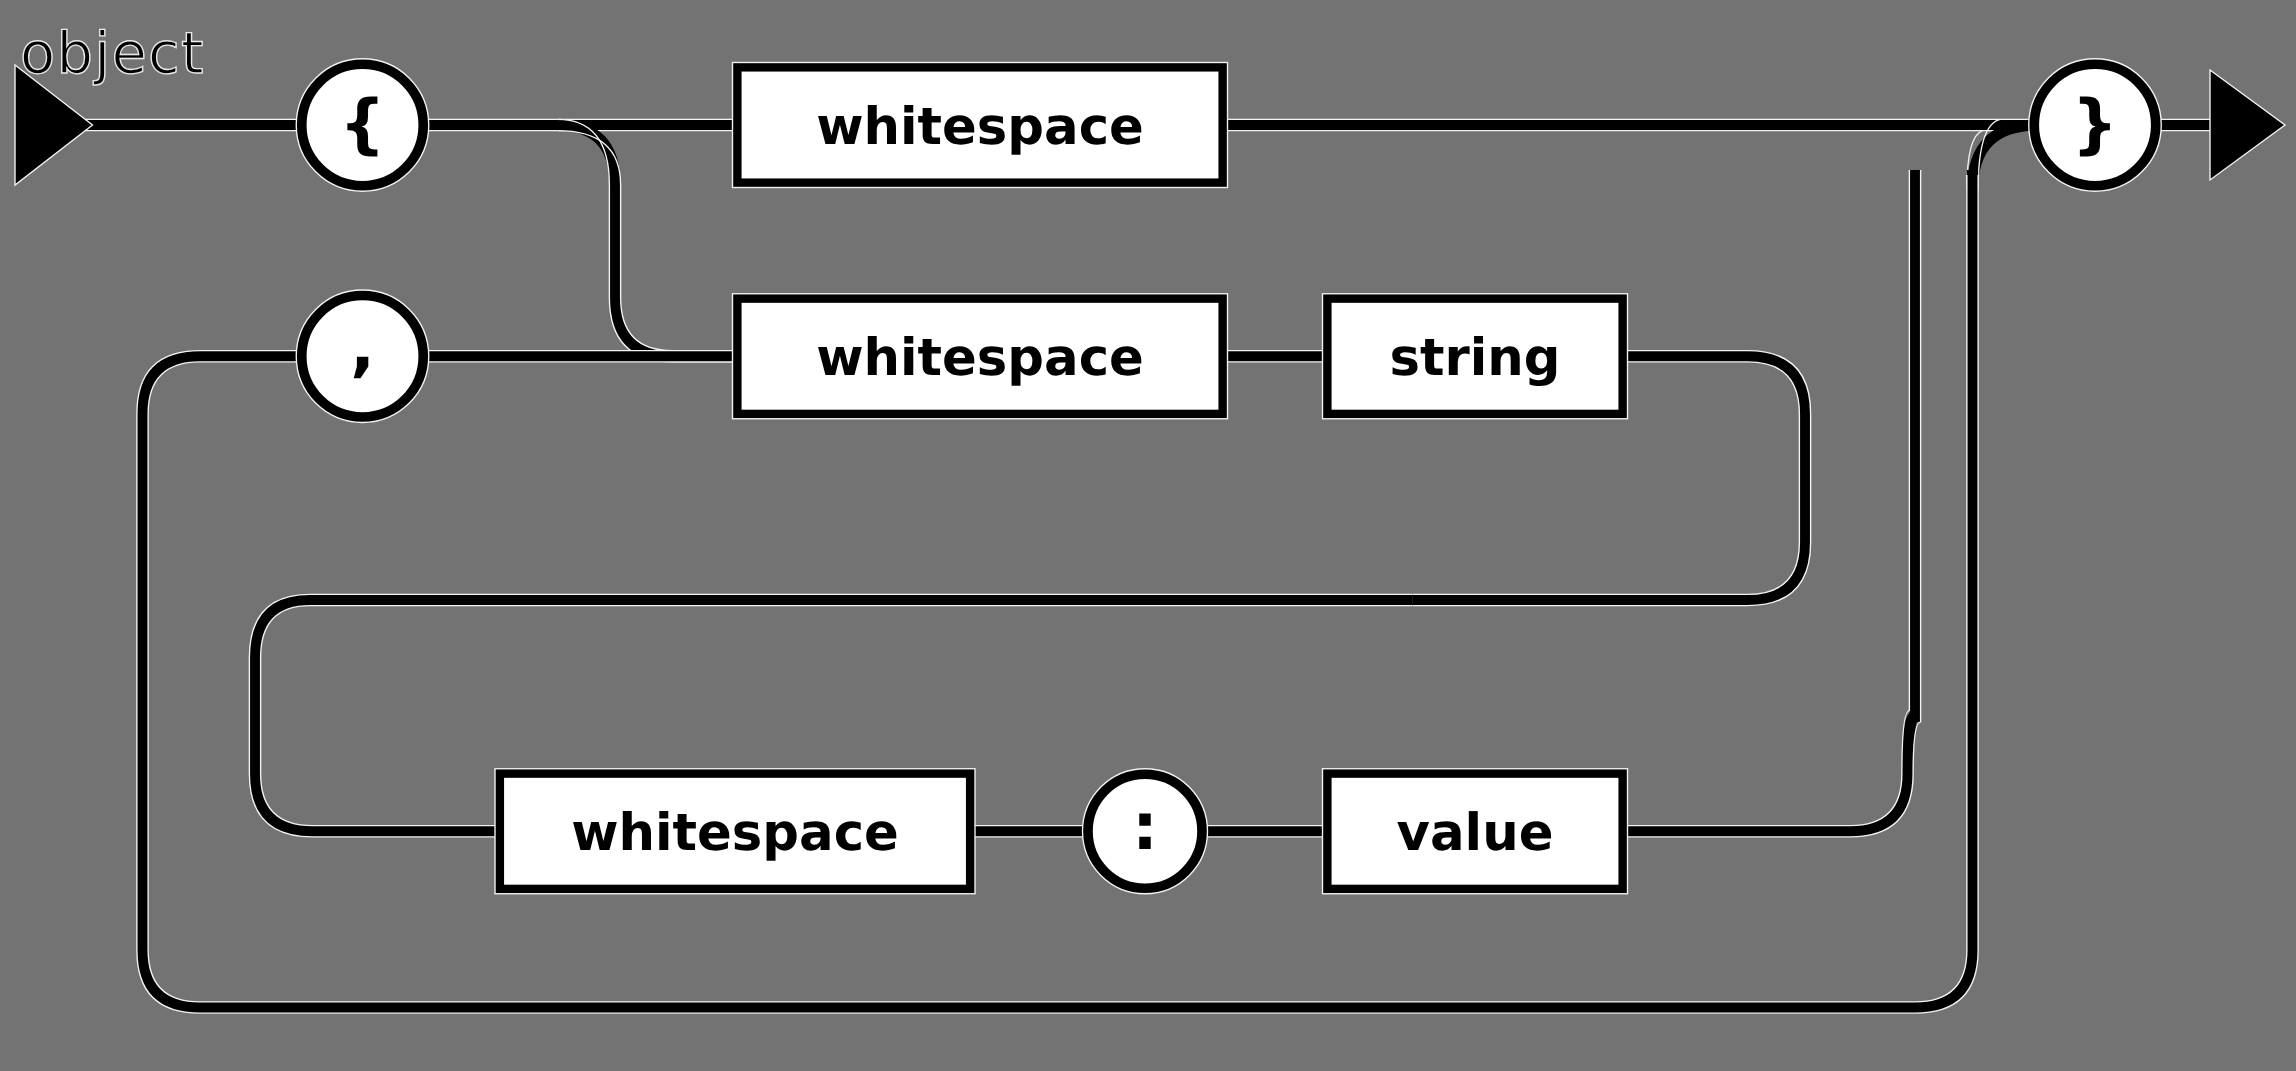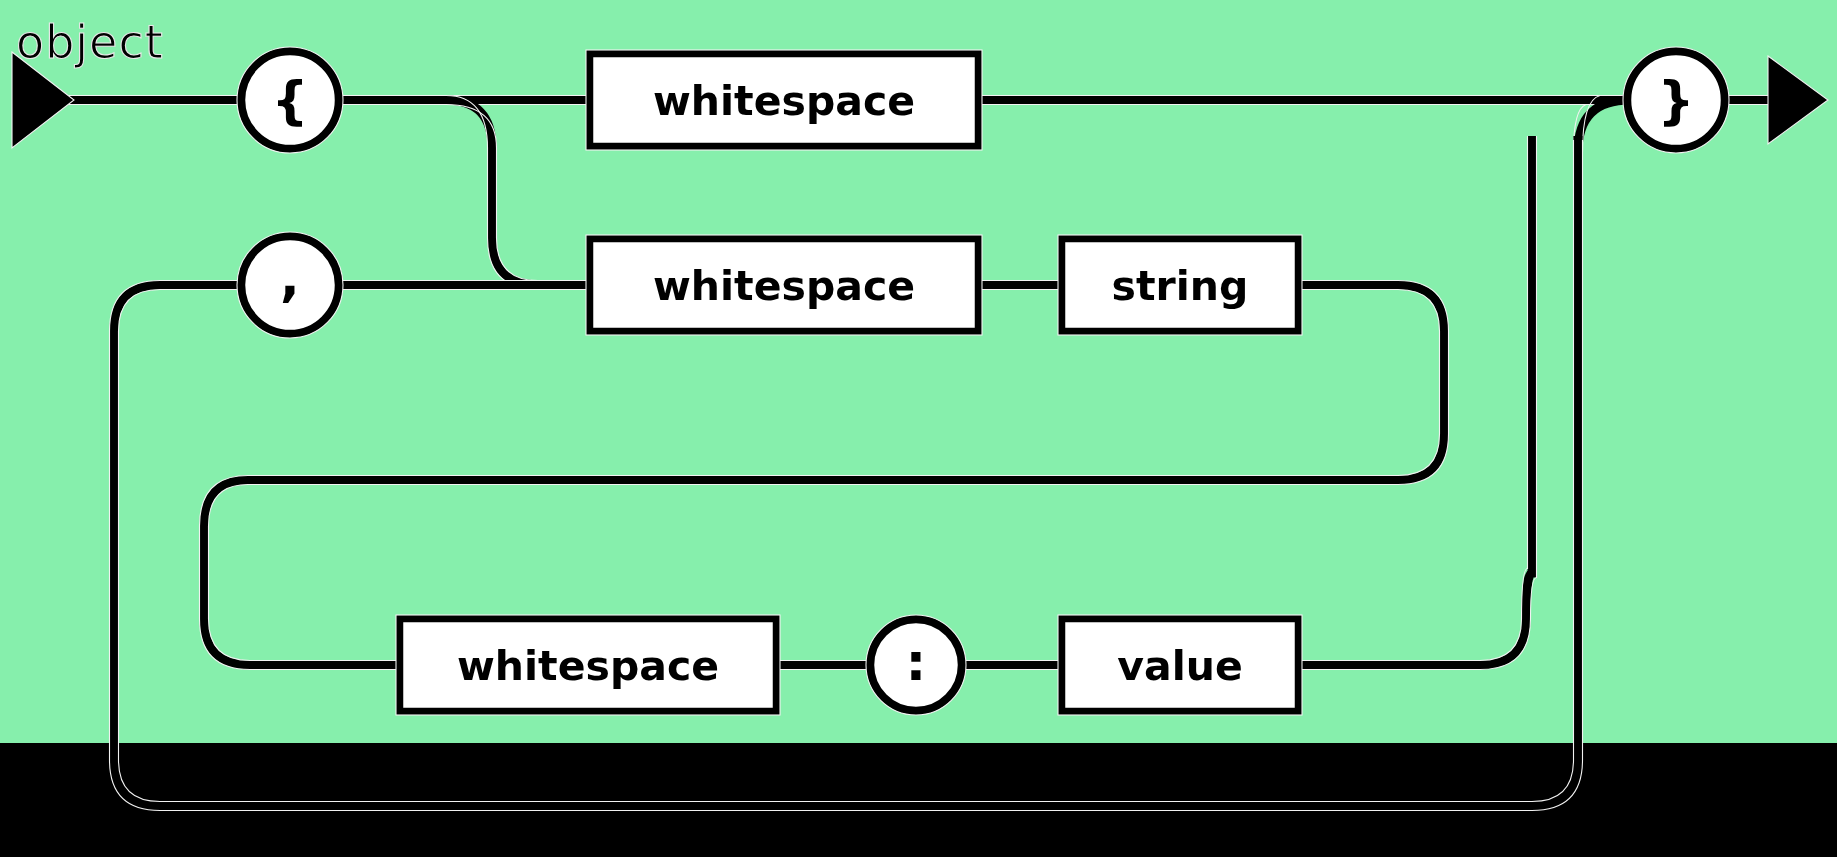--- a/index.html
+++ b/index.html
@@ -1,18 +1,18 @@
 <!DOCTYPE html>
 <html><head>
 <meta charset="utf-8">
 <style>
   html,body{margin:0;padding:0;background:#000;}
   body{width:1837px;height:857px;overflow:hidden;
        font-family:"DejaVu Sans","Liberation Sans",sans-serif;}
-  #stage{position:relative;width:1837px;height:743px;background:#86efac;}
+  #stage{position:relative;width:1837px;height:857px;background:#737373;}
   svg{display:block;}
   .rail-fill{fill:none;stroke:#000;stroke-width:9;}
   .rail-edge{fill:none;stroke:#f2f2f2;stroke-width:1.1;}
   .nodebox-outer{fill:#000;stroke:#f2f2f2;stroke-width:1.1;}
   .nodebox-inner{fill:#ffffff;stroke:#000;stroke-width:2.5;}
   .nodecirc-outer{fill:#000;stroke:#f2f2f2;stroke-width:1.1;}
   .nodecirc-inner{fill:#ffffff;stroke:#000;stroke-width:2.5;}
   .lbl{font-weight:bold;fill:#000;text-anchor:middle;dominant-baseline:central;}
   .lbl-box{font-size:41px;}
   .lbl-term{font-size:52px;}

